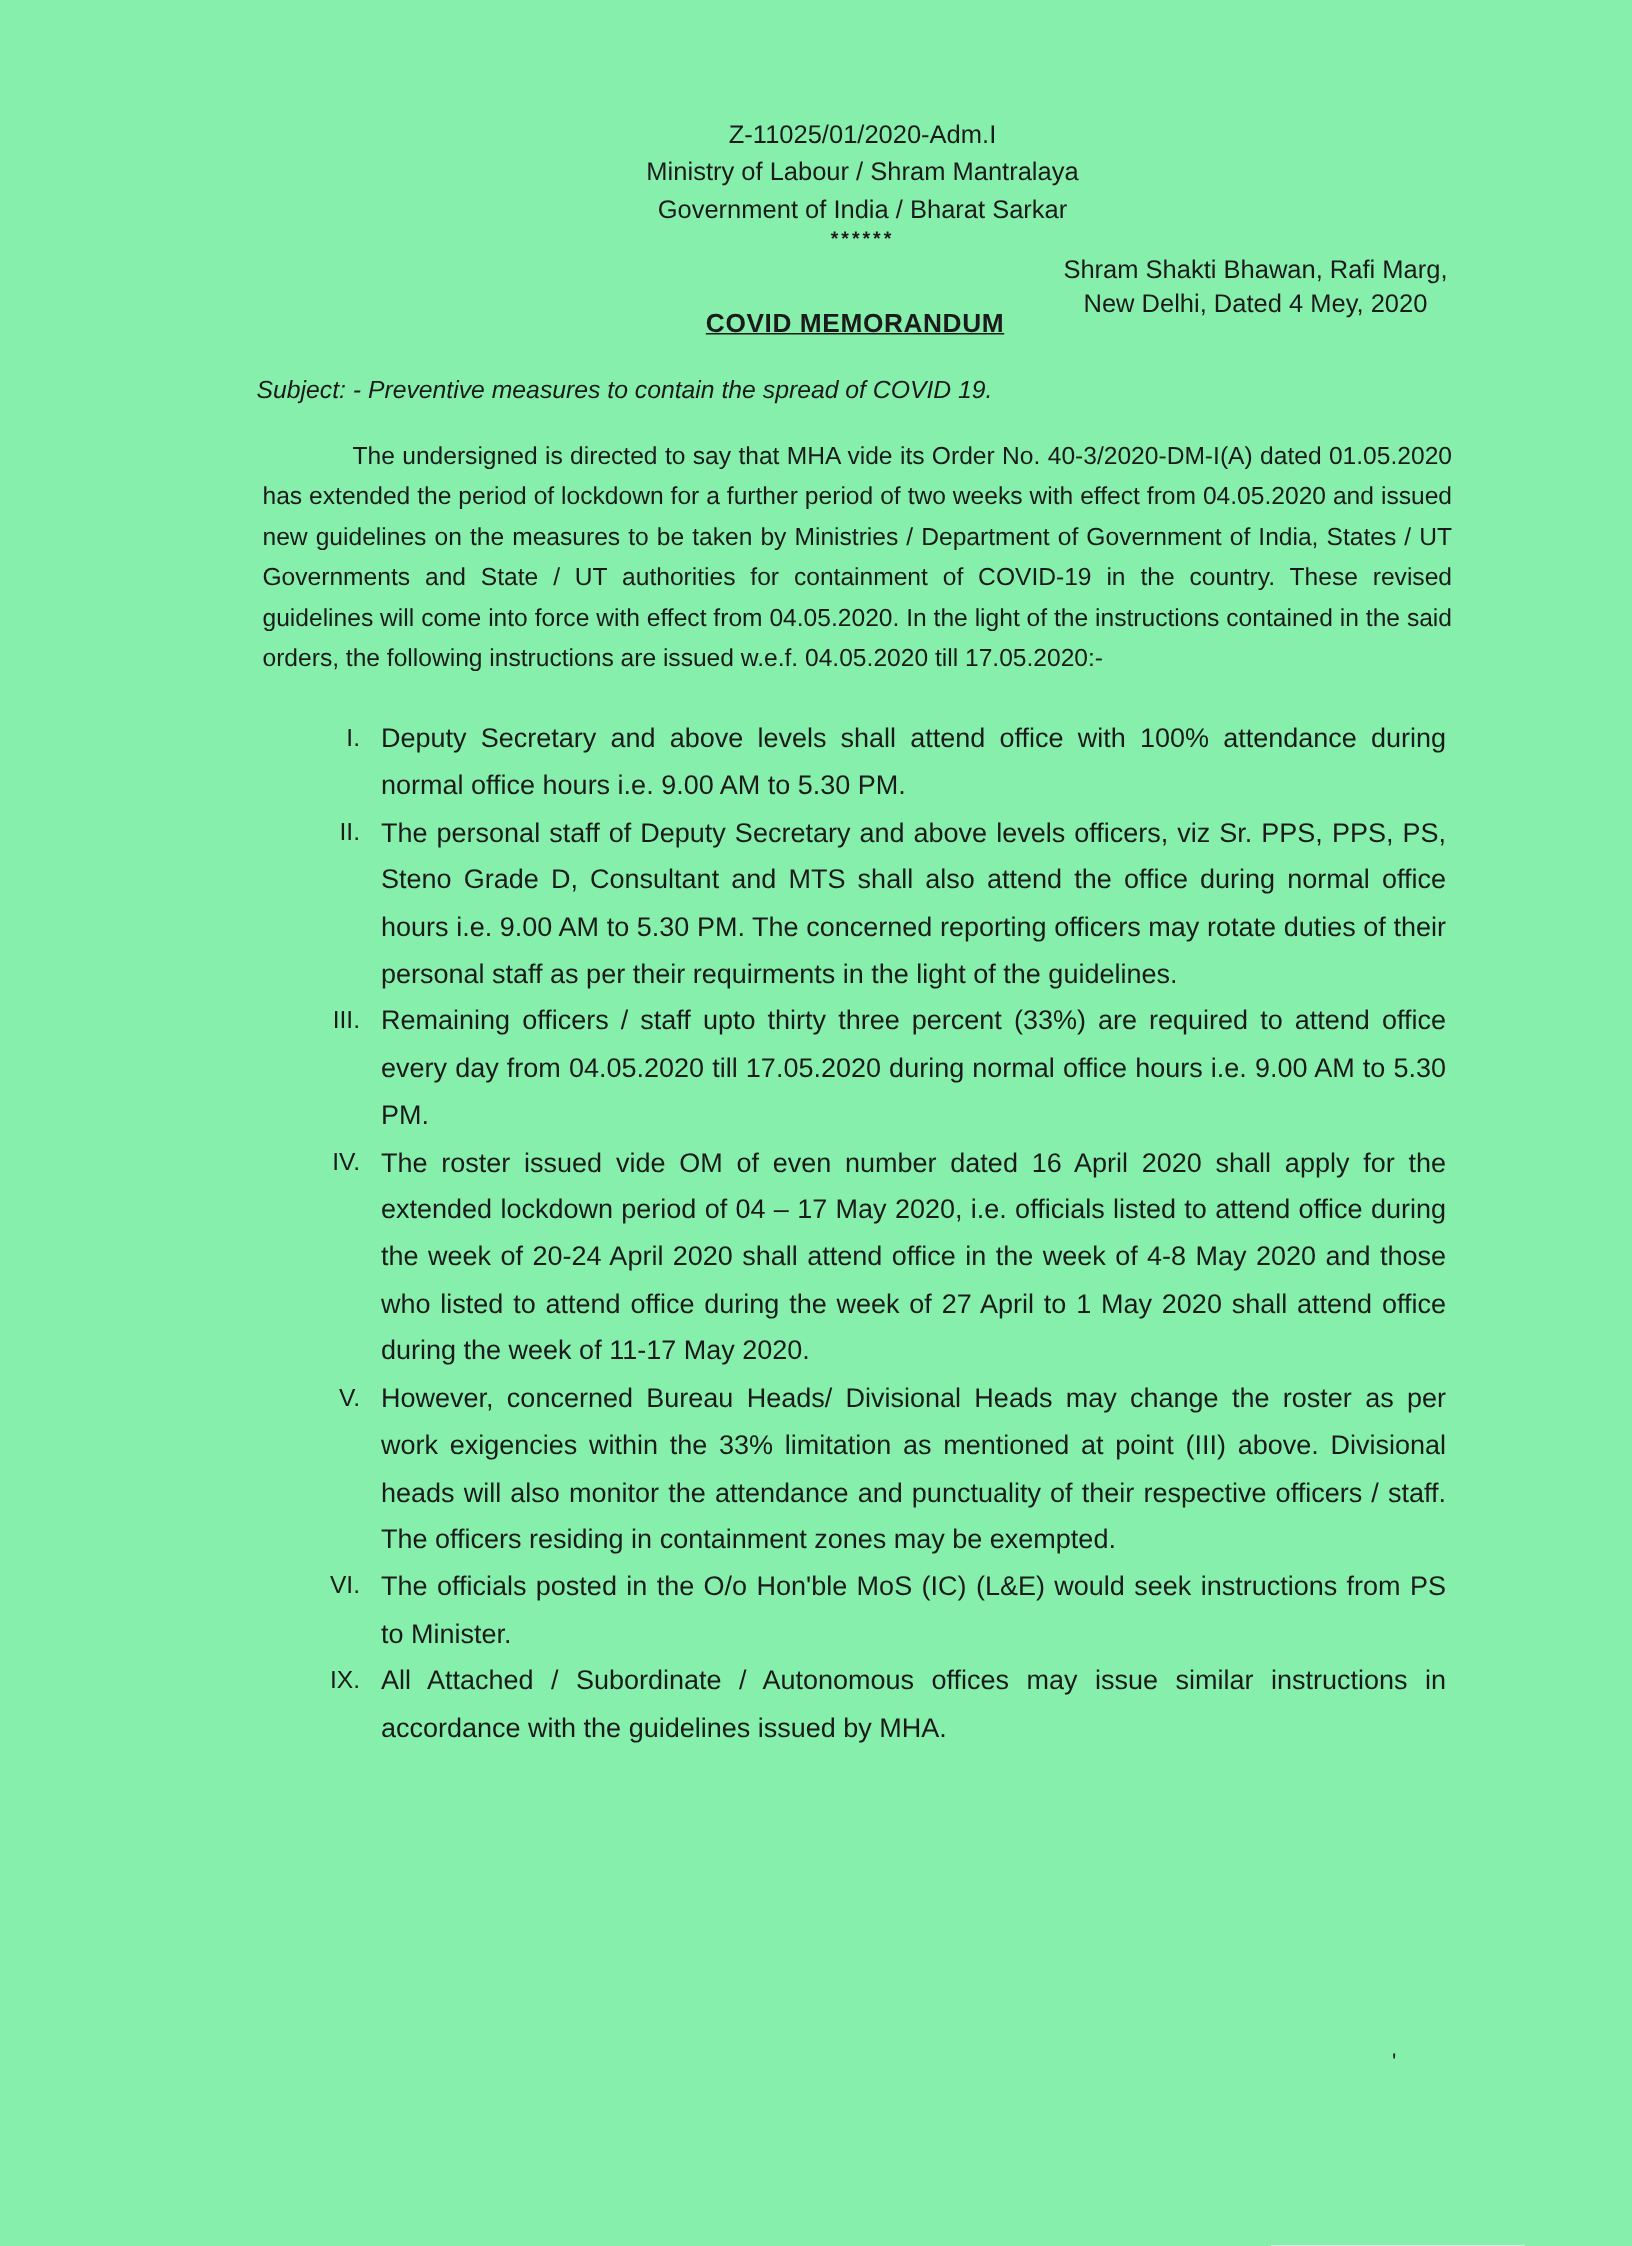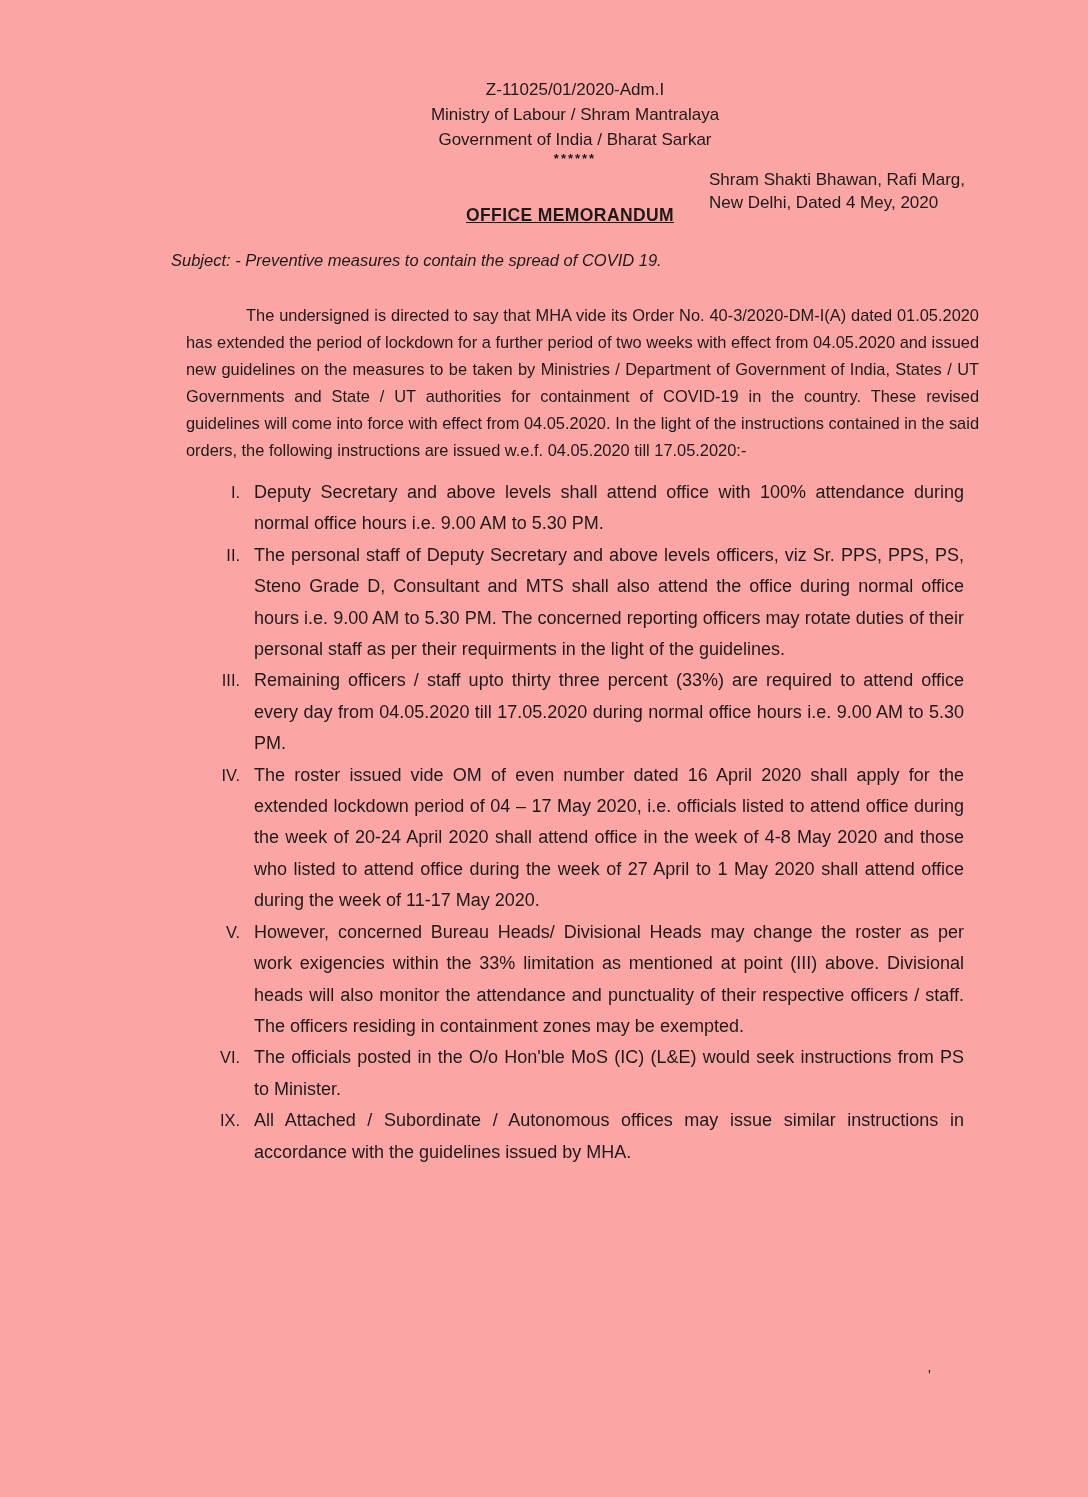--- a/index.html
+++ b/index.html
@@ -4,21 +4,21 @@
 <style>
   html, body {
     margin: 0;
     padding: 0;
     background: #ffffff;
   }
   .page {
     position: relative;
     width: 1088px;
     height: 1497px;
-    background: #fca5a5;
+    background: #86efac;
     font-family: "Liberation Sans", sans-serif;
     color: #1b1b1b;
     overflow: hidden;
   }
   
   .page * {
     -webkit-font-smoothing: antialiased;
   }
   .header-center {
     position: absolute;
@@ -33,21 +33,21 @@
   .header-center .stars {
     font-size: 13px;
     font-weight: bold;
     letter-spacing: 2px;
     line-height: 14px;
   }
   .address-block {
     position: absolute;
     top: 168px;
     right: 123px;
-    text-align: left;
+    text-align: center;
     font-size: 17px;
     line-height: 23px;
     white-space: nowrap;
   }
   .memo-title {
     position: absolute;
     top: 205px;
     left: 570px;
     transform: translateX(-50%);
     font-size: 17.5px;
@@ -66,21 +66,21 @@
   }
   .opening-paragraph {
     position: absolute;
     top: 287px;
     left: 171px;
     width: 793px;
     font-size: 16.4px;
     line-height: 27px;
     text-align: justify;
     text-indent: 60px;
-    margin: 15px;
+    margin: 4px;
   }
   .instruction-list {
     position: absolute;
     top: 477px;
     left: 148px;
     width: 816px;
   }
   .instruction-item {
     display: flex;
     align-items: flex-start;
@@ -117,21 +117,21 @@
     <div>Ministry of Labour / Shram Mantralaya</div>
     <div>Government of India / Bharat Sarkar</div>
     <div class="stars">******</div>
   </div>
 
   <div class="address-block">
     <div>Shram Shakti Bhawan, Rafi Marg,</div>
     <div>New Delhi, Dated 4 Mey, 2020</div>
   </div>
 
-  <div class="memo-title">OFFICE MEMORANDUM</div>
+  <div class="memo-title">COVID MEMORANDUM</div>
 
   <div class="subject-line">Subject: - Preventive measures to contain the spread of COVID 19.</div>
 
   <p class="opening-paragraph">The undersigned is directed to say that MHA vide its Order No. 40-3/2020-DM-I(A) dated 01.05.2020 has extended the period of lockdown for a further period of two weeks with effect from 04.05.2020 and issued new guidelines on the measures to be taken by Ministries / Department of Government of India, States / UT Governments and State / UT authorities for containment of COVID-19 in the country. These revised guidelines will come into force with effect from 04.05.2020. In the light of the instructions contained in the said orders, the following instructions are issued w.e.f. 04.05.2020 till 17.05.2020:-</p>
 
   <div class="instruction-list">
     <div class="instruction-item">
       <span class="instruction-number">I.</span>
       <div class="instruction-text">Deputy Secretary and above levels shall attend office with 100% attendance during normal office hours i.e. 9.00 AM to 5.30 PM.</div>
     </div>

